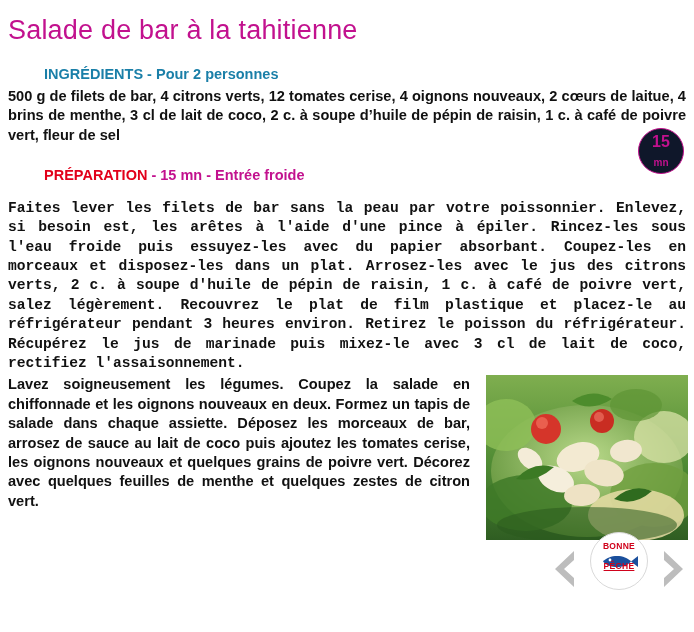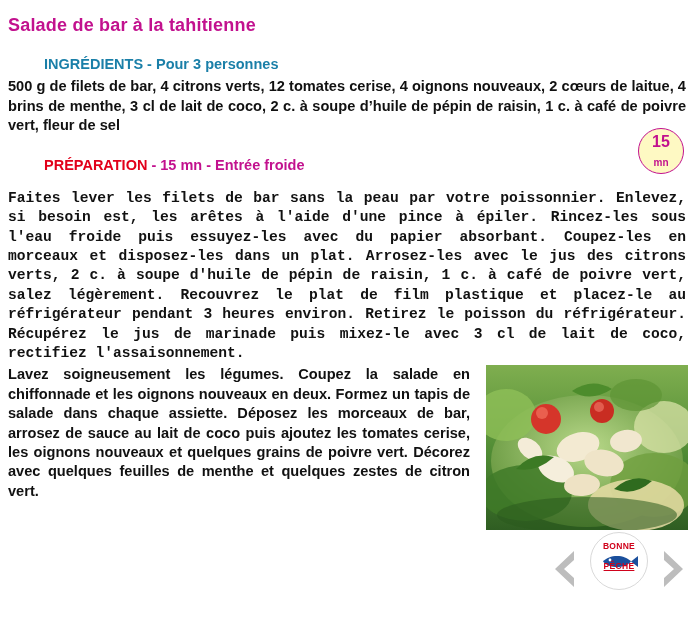--- a/index.html
+++ b/index.html
@@ -17,22 +17,22 @@
   }
   .page {
     position: relative;
     width: 694px;
     height: 632px;
     box-sizing: border-box;
     padding: 10px 8px 0 8px;
   }
   .title {
     color: #c2118e;
-    font-size: 18px;
-    font-weight: bold;
+    font-size: 27px;
+    font-weight: normal;
     letter-spacing: 0.2px;
     margin: 6px 0 20px 0;
     line-height: 1.1;
   }
   .section-head {
     font-size: 14.5px;
     font-weight: bold;
     margin: 0 0 4px 0;
     line-height: 1.2;
   }
@@ -78,21 +78,21 @@
     width: 44px;
     height: 44px;
     border-radius: 50%;
     border: 1.6px solid #c2118e;
     color: #c2118e;
     display: flex;
     flex-direction: column;
     align-items: center;
     justify-content: center;
     line-height: 1;
-    background: #fef9c3;
+    background: #0f172a;
   }
   .badge .num {
     font-size: 16px;
     font-weight: bold;
   }
   .badge .unit {
     font-size: 10px;
     font-weight: bold;
     margin-top: 8px;
   }
@@ -171,21 +171,21 @@
   }
 </style>
 </head>
 <body>
 
 <div class="page">
 
   <h1 class="title">Salade de bar à la tahitienne</h1>
 
   <div class="section-head ing-head">
-    <span class="kw">INGRÉDIENTS</span><span class="sub"> - </span><span class="sub">Pour 3 personnes</span>
+    <span class="kw">INGRÉDIENTS</span><span class="sub"> - </span><span class="sub">Pour 2 personnes</span>
   </div>
 
   <p class="body-text ingredients">500 g de filets de bar, 4 citrons verts, 12 tomates cerise, 4 oignons nouveaux, 2 cœurs de laitue, 4 brins de menthe, 3 cl de lait de coco, 2 c. à soupe d’huile de pépin de raisin, 1 c. à café de poivre vert, fleur de sel</p>
 
   <div class="section-head prep">
     <span class="kw">PRÉPARATION</span><span class="sub"> - </span><span class="sub">15 mn - Entrée froide</span>
   </div>
 
   <div class="badge">
     <span class="num">15</span>

